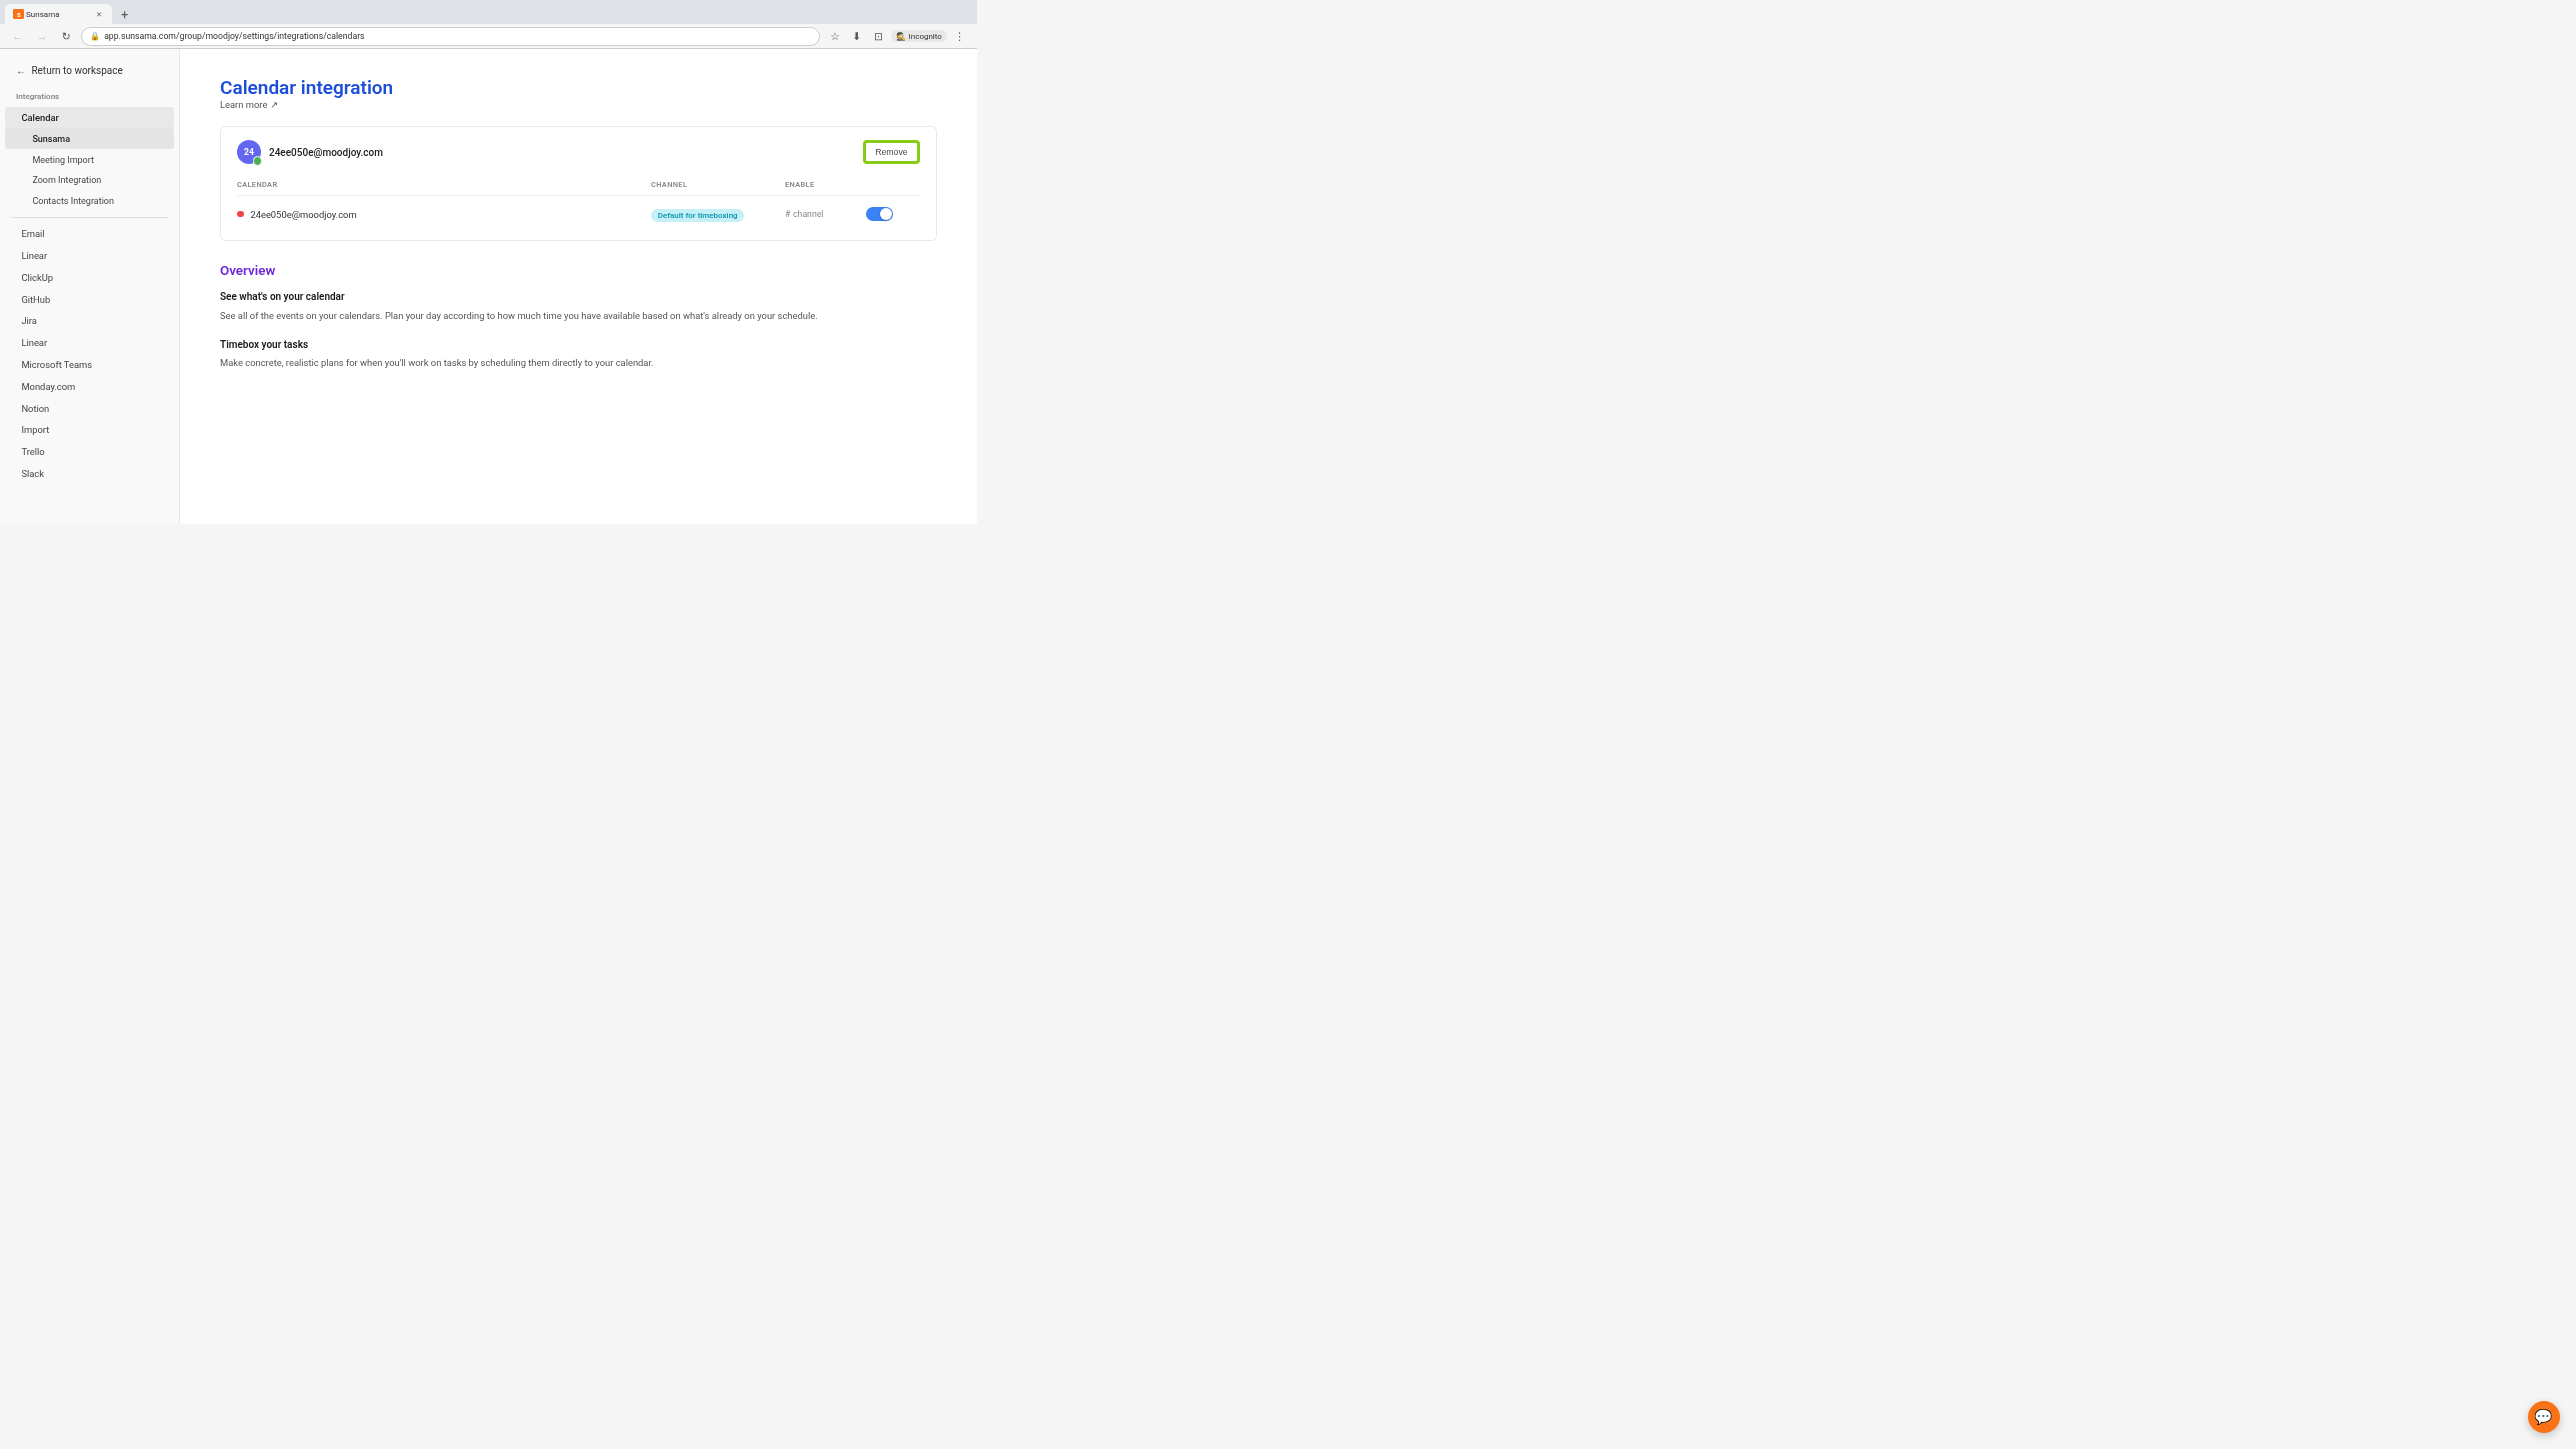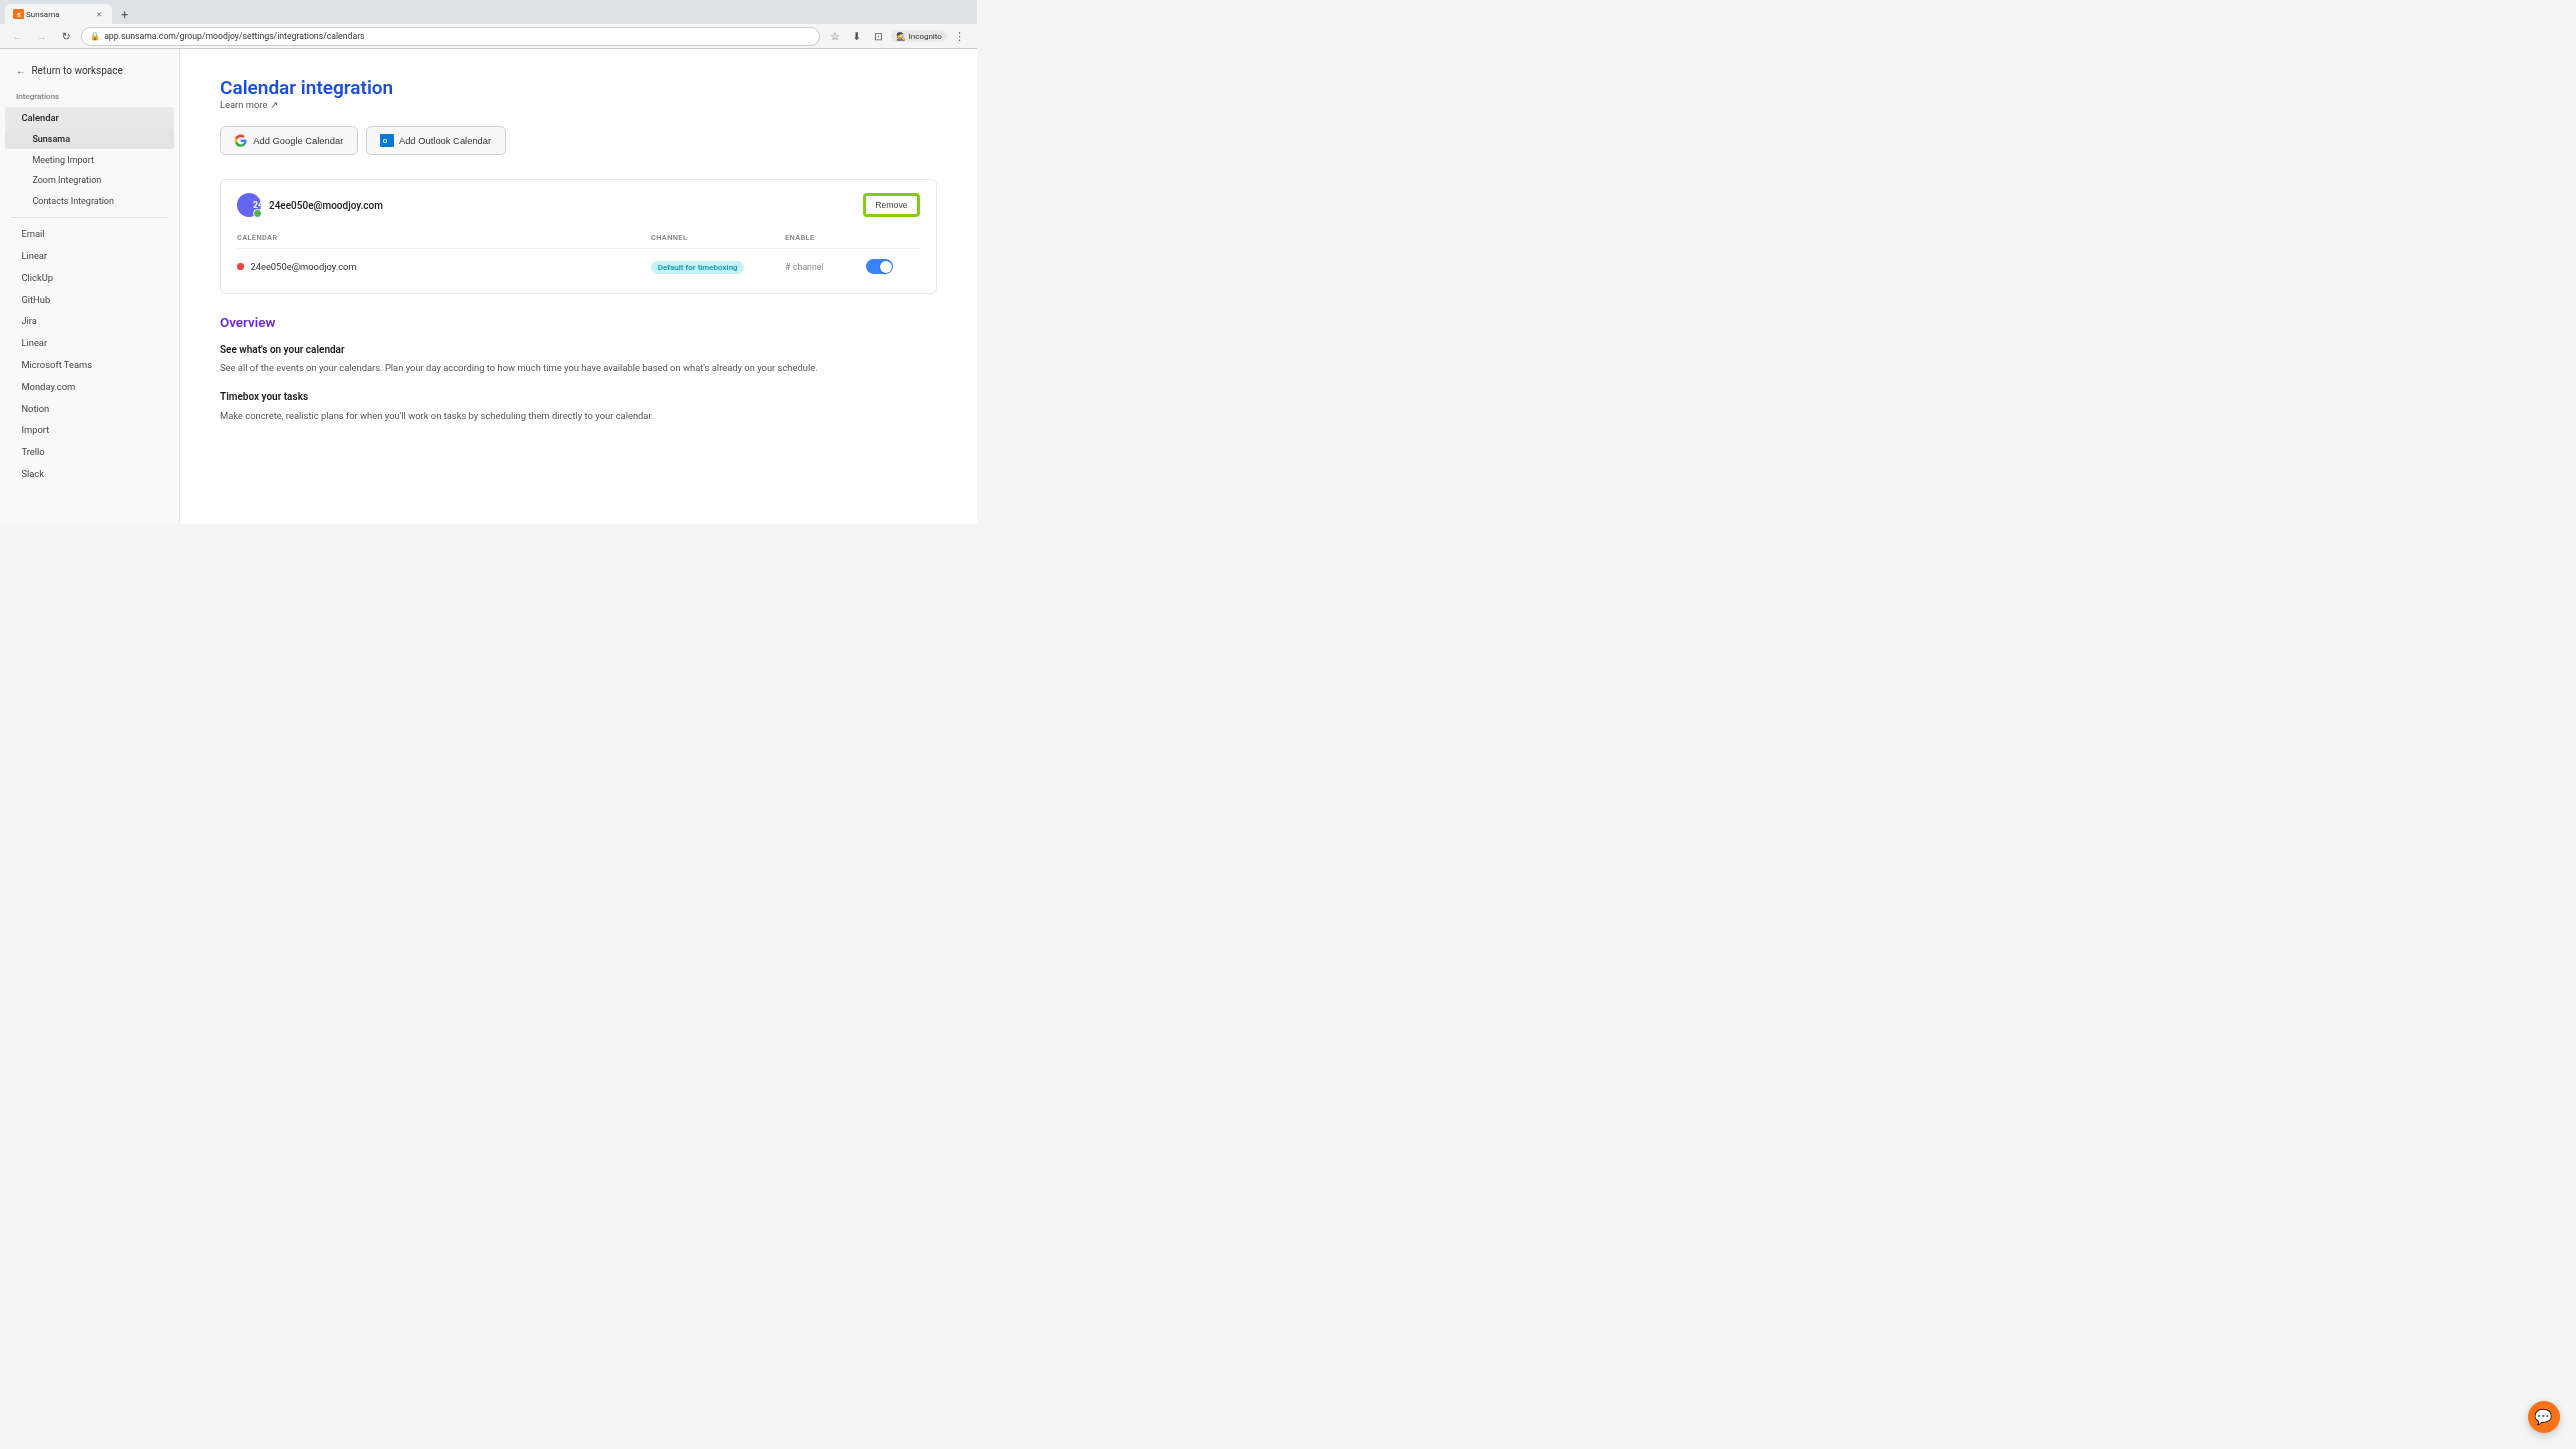--- a/index.html
+++ b/index.html
@@ -268,25 +268,25 @@
       align-items: center;
       gap: 8px;
     }
     .account-avatar {
       width: 24px;
       height: 24px;
       border-radius: 50%;
       background: #6366f1;
       display: flex;
       align-items: center;
+      justify-content: center;
       color: white;
       font-size: 8.7px;
       font-weight: bold;
       position: relative;
-      padding-left: 16px;
     }
     .account-avatar-badge {
       position: absolute;
       bottom: -1.3px;
       right: -1.3px;
       width: 9.4px;
       height: 9.4px;
       background: #4CAF50;
       border-radius: 50%;
       border: 1.3px solid white;
@@ -487,41 +487,20 @@
   </div>
 
   <div class="main-content">
     <h1 class="page-title">Calendar integration</h1>
 
     <div class="learn-more-link">
       <span>Learn more</span>
       <span>↗</span>
     </div>
 
-    <div class="add-calendar-buttons">
-      <button class="add-calendar-btn">
-        <svg class="google-icon" viewBox="0 0 24 24" xmlns="http://www.w3.org/2000/svg">
-          <path d="M22.56 12.25c0-.78-.07-1.53-.2-2.25H12v4.26h5.92c-.26 1.37-1.04 2.53-2.21 3.31v2.77h3.57c2.08-1.92 3.28-4.74 3.28-8.09z" fill="#4285F4"></path>
-          <path d="M12 23c2.97 0 5.46-.98 7.28-2.66l-3.57-2.77c-.98.66-2.23 1.06-3.71 1.06-2.86 0-5.29-1.93-6.16-4.53H2.18v2.84C3.99 20.53 7.7 23 12 23z" fill="#34A853"></path>
-          <path d="M5.84 14.09c-.22-.66-.35-1.36-.35-2.09s.13-1.43.35-2.09V7.07H2.18C1.43 8.55 1 10.22 1 12s.43 3.45 1.18 4.93l2.85-2.22.81-.62z" fill="#FBBC05"></path>
-          <path d="M12 5.38c1.62 0 3.06.56 4.21 1.64l3.15-3.15C17.45 2.09 14.97 1 12 1 7.7 1 3.99 3.47 2.18 7.07l3.66 2.84c.87-2.6 3.3-4.53 6.16-4.53z" fill="#EA4335"></path>
-        </svg>
-        <span>Add Google Calendar</span>
-      </button>
-
-      <button class="add-calendar-btn">
-        <div class="outlook-icon">
-          <svg width="10.7" height="10.7" viewBox="0 0 24 24" fill="none" xmlns="http://www.w3.org/2000/svg" style="font-size:10px">
-            <rect width="24" height="24" rx="2" fill="#0078d4"></rect>
-            <text x="4" y="17" font-size="13" fill="white" font-weight="bold">O</text>
-          </svg>
-        </div>
-        <span>Add Outlook Calendar</span>
-      </button>
-    </div>
 
     <div class="account-section">
       <div class="account-header">
         <div class="account-info">
           <div class="account-avatar">
             <span>24</span>
             <div class="account-avatar-badge"></div>
           </div>
           <span class="account-email">24ee050e@moodjoy.com</span>
         </div>

